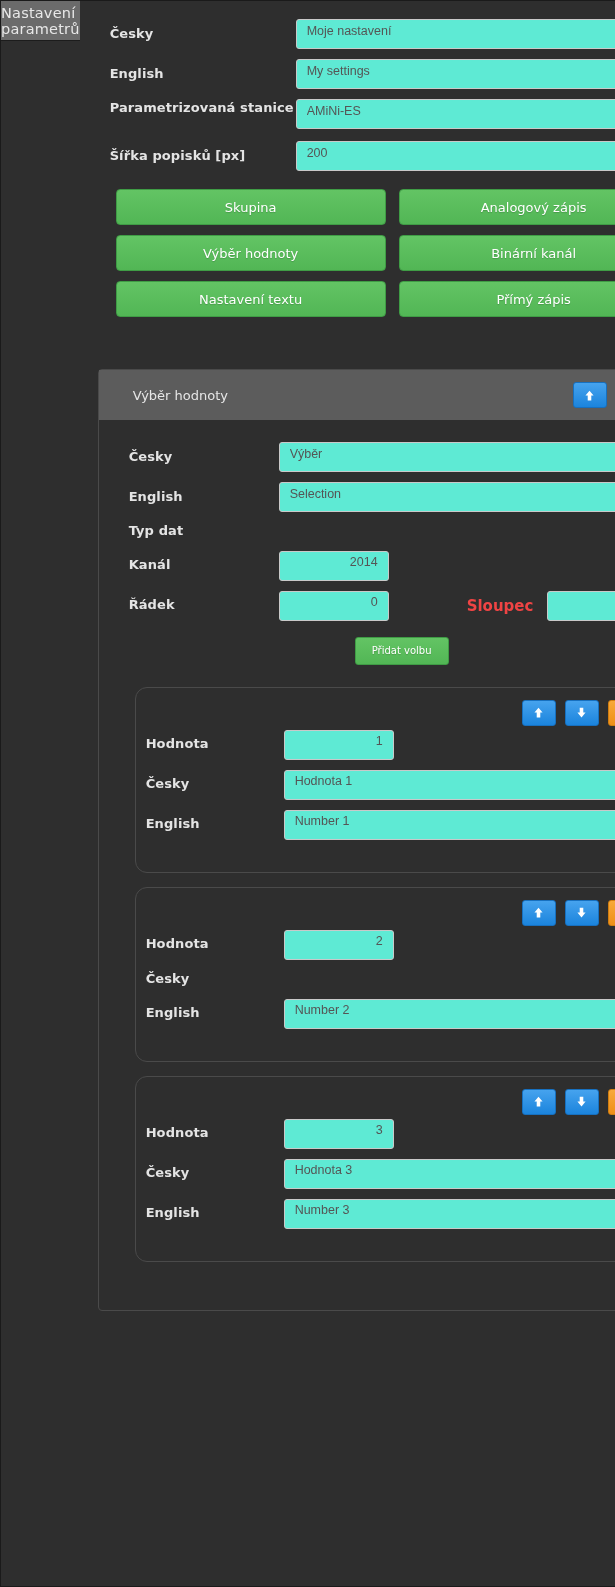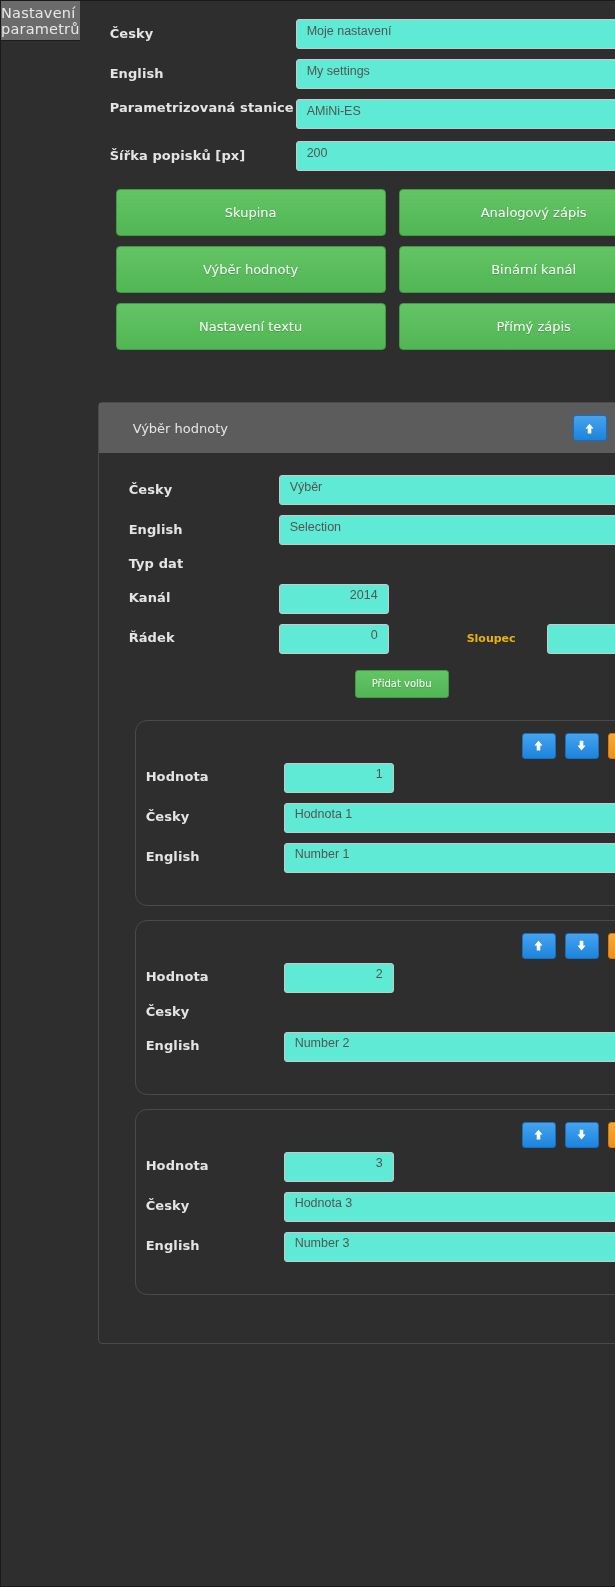--- a/index.html
+++ b/index.html
@@ -97,21 +97,21 @@
     cursor:pointer;
   }
   .searchbtn svg{display:block;}
   
   .btngrid{
     display:grid;grid-template-columns:1fr 1fr;
     gap:10px 13px;
     padding:8px 61px 0 36px;
   }
   .gbtn{
-    height:47px;border-radius:4px;
+    height:36px;border-radius:4px;
     background:linear-gradient(180deg,#63c464 0%,#52b655 100%);
     border:1px solid #3f9c45;
     color:#fff;font-size:13px;
     display:flex;align-items:center;justify-content:center;
     cursor:pointer;box-sizing:border-box;
     text-shadow:0 1px 1px rgba(0,0,0,.18);
   }
   .gbtn.small{
     height:28px;width:94px;font-size:10px;border-radius:3px;
   }
@@ -160,21 +160,21 @@
   .selectbox .fakeinput{width:100%;padding-right:26px;}
   .caret{
     position:absolute;right:10px;top:50%;margin-top:-2px;
     width:0;height:0;
     border-left:5px solid transparent;border-right:5px solid transparent;
     border-top:6px solid #333;
     pointer-events:none;
   }
   .rowsplit{display:flex;align-items:center;padding-left:30px;padding-right:48px;margin-bottom:10px;}
   .rowsplit .mid{
-    color:#eab308;font-size:11px;font-weight:bold;
+    color:#ef4444;font-size:15px;font-weight:bold;
     width:158px;min-width:158px;padding-left:78px;box-sizing:border-box;
   }
   
   .optcard{
     margin:0 48px 14px 36px;
     border:1px solid #4a4a4a;border-radius:12px;
     padding:12px 0 22px 0;
   }
   .optcard .cardtools{
     display:flex;justify-content:flex-end;gap:9px;

